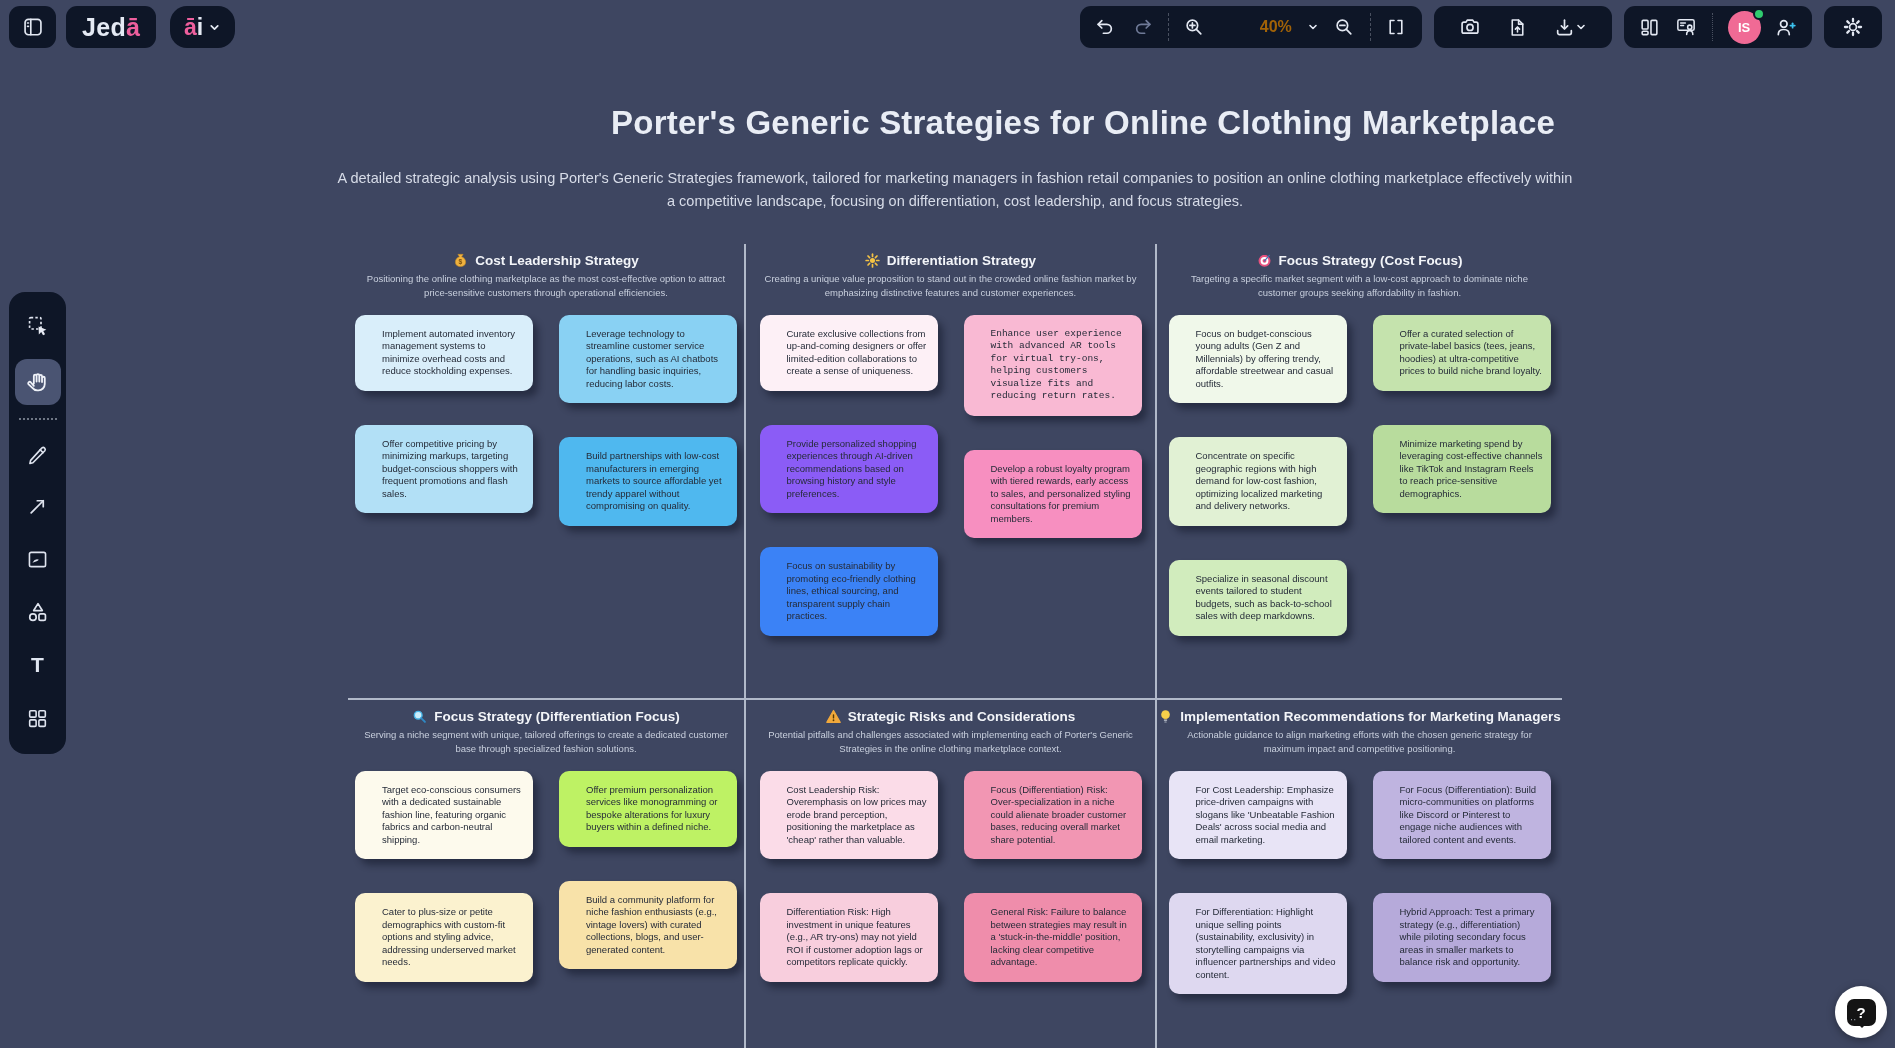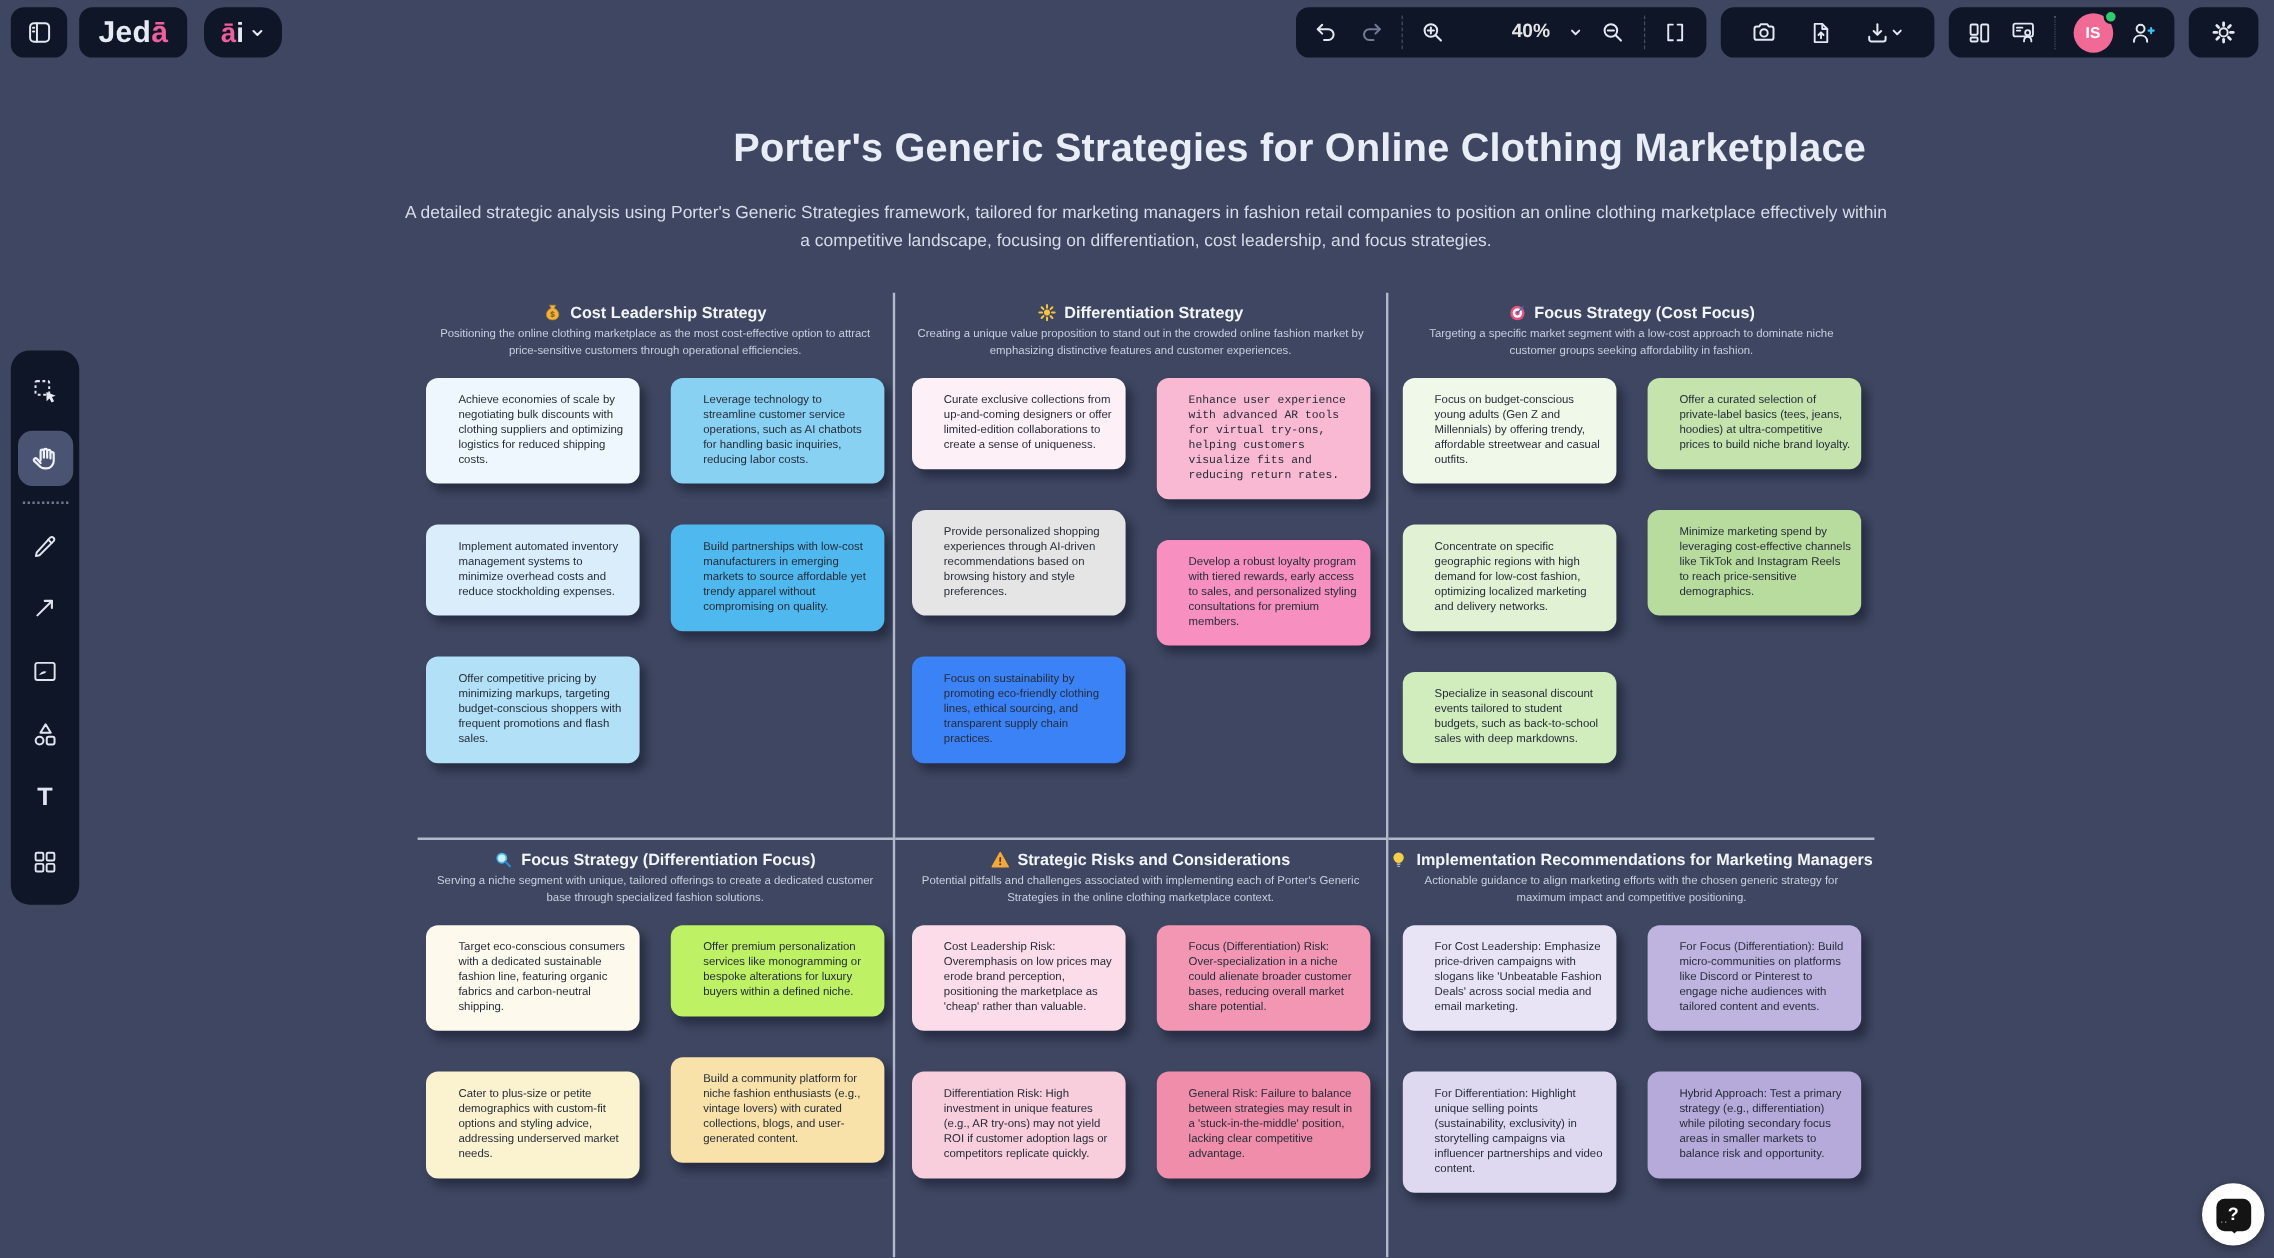--- a/index.html
+++ b/index.html
@@ -22,21 +22,21 @@
   #btn-ai { left:170px; padding:0 14px; font-size:23px; font-weight:600; gap:5px;border-radius:17px; }
   .grp { position:absolute; top:6px; height:42px; background:#0e1627; border-radius:11px;
          display:flex; align-items:center; justify-content:space-evenly; }
   #grp-history-zoom { left:1080px; width:342px; }
   #grp-capture { left:1434px; width:178px; }
   #grp-collab { left:1624px; width:188px; }
   #grp-settings { left:1824px; width:58px; }
   .tbi { width:22px; height:22px; display:flex; align-items:center; justify-content:center; cursor:pointer; }
   .tbi svg { display:block; }
   .vsep { width:0; height:28px; border-left:1.6px dashed rgba(226,233,245,.28); }
-  .zoom-label { display:flex; align-items:center; gap:15px; font-size:16px; font-weight:700; color:#e5e5e5; cursor:pointer;margin-left:40px; }
+  .zoom-label { display:flex; align-items:center; gap:15px; font-size:16px; font-weight:700; color:#a16207; cursor:pointer;margin-left:40px; }
   .avatar { width:33px; height:33px; border-radius:50%; display:flex; align-items:center; justify-content:center;
             font-size:13px; font-weight:700; color:#fff; position:relative; cursor:pointer; }
   .online-dot { position:absolute; top:-3px; right:-4px; width:12px; height:12px; border-radius:50%; border:2px solid #0e1627; }
   
   #tool-dock {
     position:absolute; left:9px; top:292px; width:57px;
     background:#0e1627; border-radius:16px;
     padding:14px 0 16px; display:flex; flex-direction:column; align-items:center; gap:13px;
   }
   .tool { width:40px; height:40px; border-radius:10px; display:flex; align-items:center; justify-content:center; cursor:pointer; color:#e0e6f1; }
@@ -303,21 +303,20 @@
         <svg viewBox="0 0 16 16" width="15" height="15">
             <path d="M5.2 1.4h5.6L9.2 4.1c2.6.9 4.3 3 4.3 5.6 0 3.2-2.5 4.8-5.5 4.8S2.5 12.9 2.5 9.7c0-2.6 1.7-4.7 4.3-5.6L5.2 1.4z" fill="#f0b23e" stroke="#c08a25" stroke-width=".6"></path>
             <text x="8" y="11.8" text-anchor="middle" font-size="7.2" font-weight="bold" fill="#7d520e">$</text>
           </svg>
       </span>
       <span>Cost Leadership Strategy</span>
     </div>
     <div class="sec-desc">Positioning the online clothing marketplace as the most cost-effective option to attract price-sensitive customers through operational efficiencies.</div>
     <div class="cols">
       <div class="col">
-        <div class="note" style="background-color: rgb(237, 247, 253);">Achieve economies of scale by negotiating bulk discounts with clothing suppliers and optimizing logistics for reduced shipping costs.</div>
         <div class="note" style="background-color: rgb(217, 238, 250);">Implement automated inventory management systems to minimize overhead costs and reduce stockholding expenses.</div>
         <div class="note" style="background-color: rgb(178, 224, 246);">Offer competitive pricing by minimizing markups, targeting budget-conscious shoppers with frequent promotions and flash sales.</div>
       </div>
       <div class="col">
         <div class="note" style="background-color: rgb(137, 209, 243);">Leverage technology to streamline customer service operations, such as AI chatbots for handling basic inquiries, reducing labor costs.</div>
         <div class="note" style="background-color: rgb(79, 184, 239);">Build partnerships with low-cost manufacturers in emerging markets to source affordable yet trendy apparel without compromising on quality.</div>
       </div>
     </div>
   </div>
 
@@ -337,21 +336,21 @@
             </g>
             <circle cx="8" cy="8" r="2.7" fill="#f5c344"></circle>
           </svg>
       </span>
       <span>Differentiation Strategy</span>
     </div>
     <div class="sec-desc">Creating a unique value proposition to stand out in the crowded online fashion market by emphasizing distinctive features and customer experiences.</div>
     <div class="cols">
       <div class="col">
         <div class="note" style="background-color: rgb(253, 240, 246);">Curate exclusive collections from up-and-coming designers or offer limited-edition collaborations to create a sense of uniqueness.</div>
-        <div class="note" style="background-color: #e5e5e5; border-radius: 12px;">Provide personalized shopping experiences through AI-driven recommendations based on browsing history and style preferences.</div>
+        <div class="note" style="background-color: #8b5cf6; border-radius: 12px;">Provide personalized shopping experiences through AI-driven recommendations based on browsing history and style preferences.</div>
         <div class="note" style="background-color: #3b82f6;">Focus on sustainability by promoting eco-friendly clothing lines, ethical sourcing, and transparent supply chain practices.</div>
       </div>
       <div class="col">
         <div class="note" style="background-color: rgb(249, 185, 211); font-family: Liberation Mono, monospace;">Enhance user experience with advanced AR tools for virtual try-ons, helping customers visualize fits and reducing return rates.</div>
         <div class="note" style="background-color: rgb(247, 143, 192);">Develop a robust loyalty program with tiered rewards, early access to sales, and personalized styling consultations for premium members.</div>
       </div>
     </div>
   </div>
 
   <div class="cell bb">

